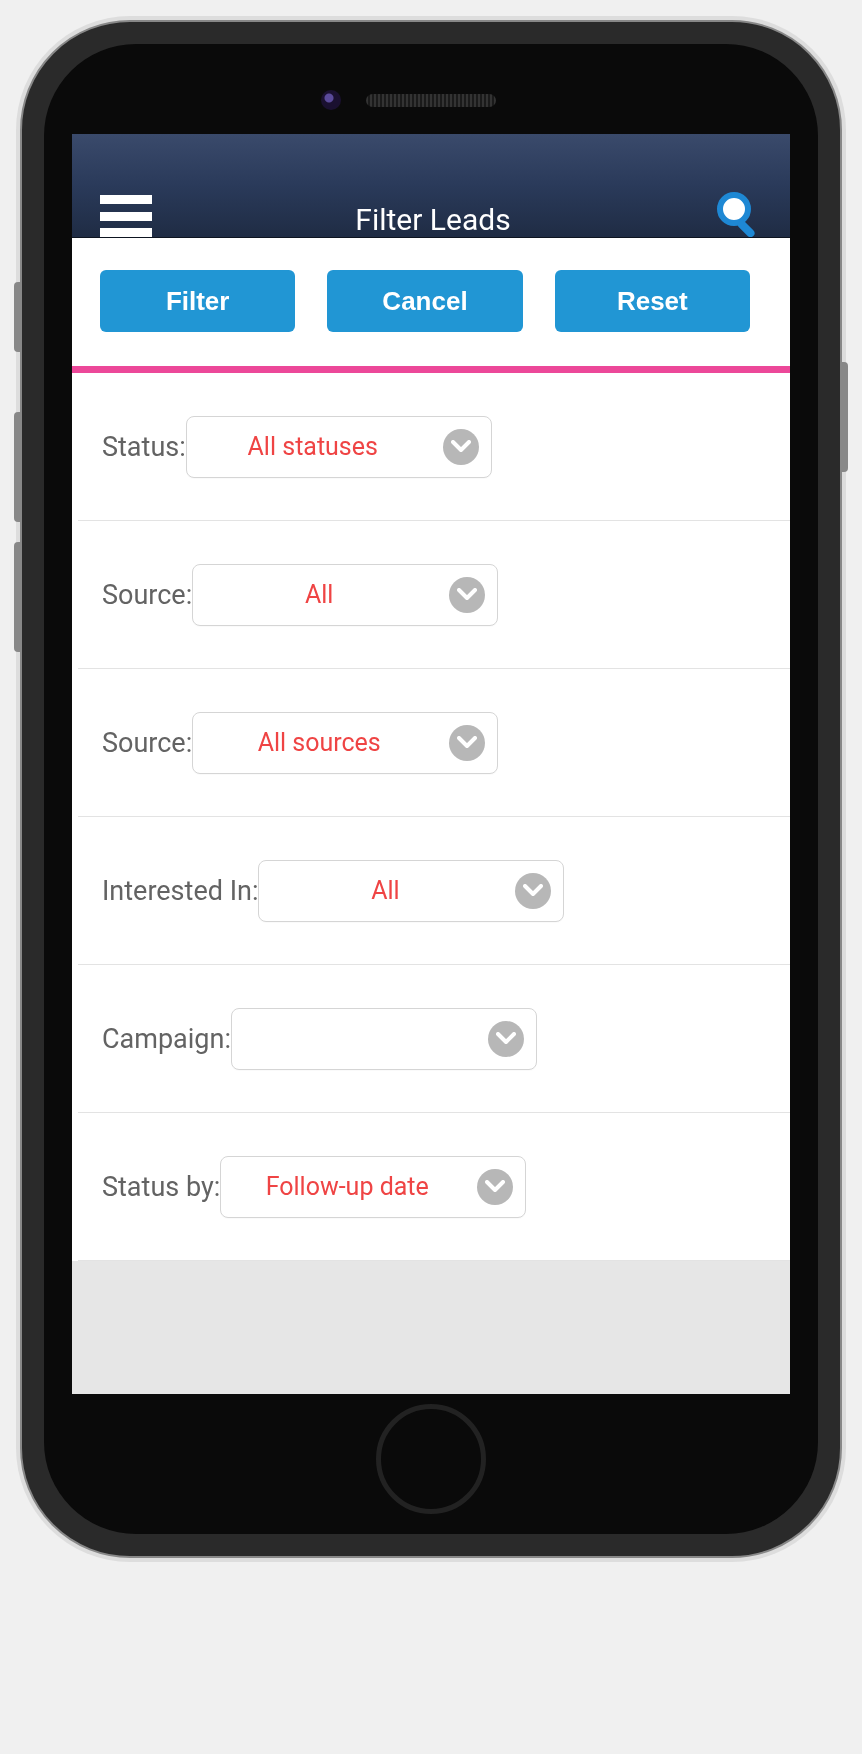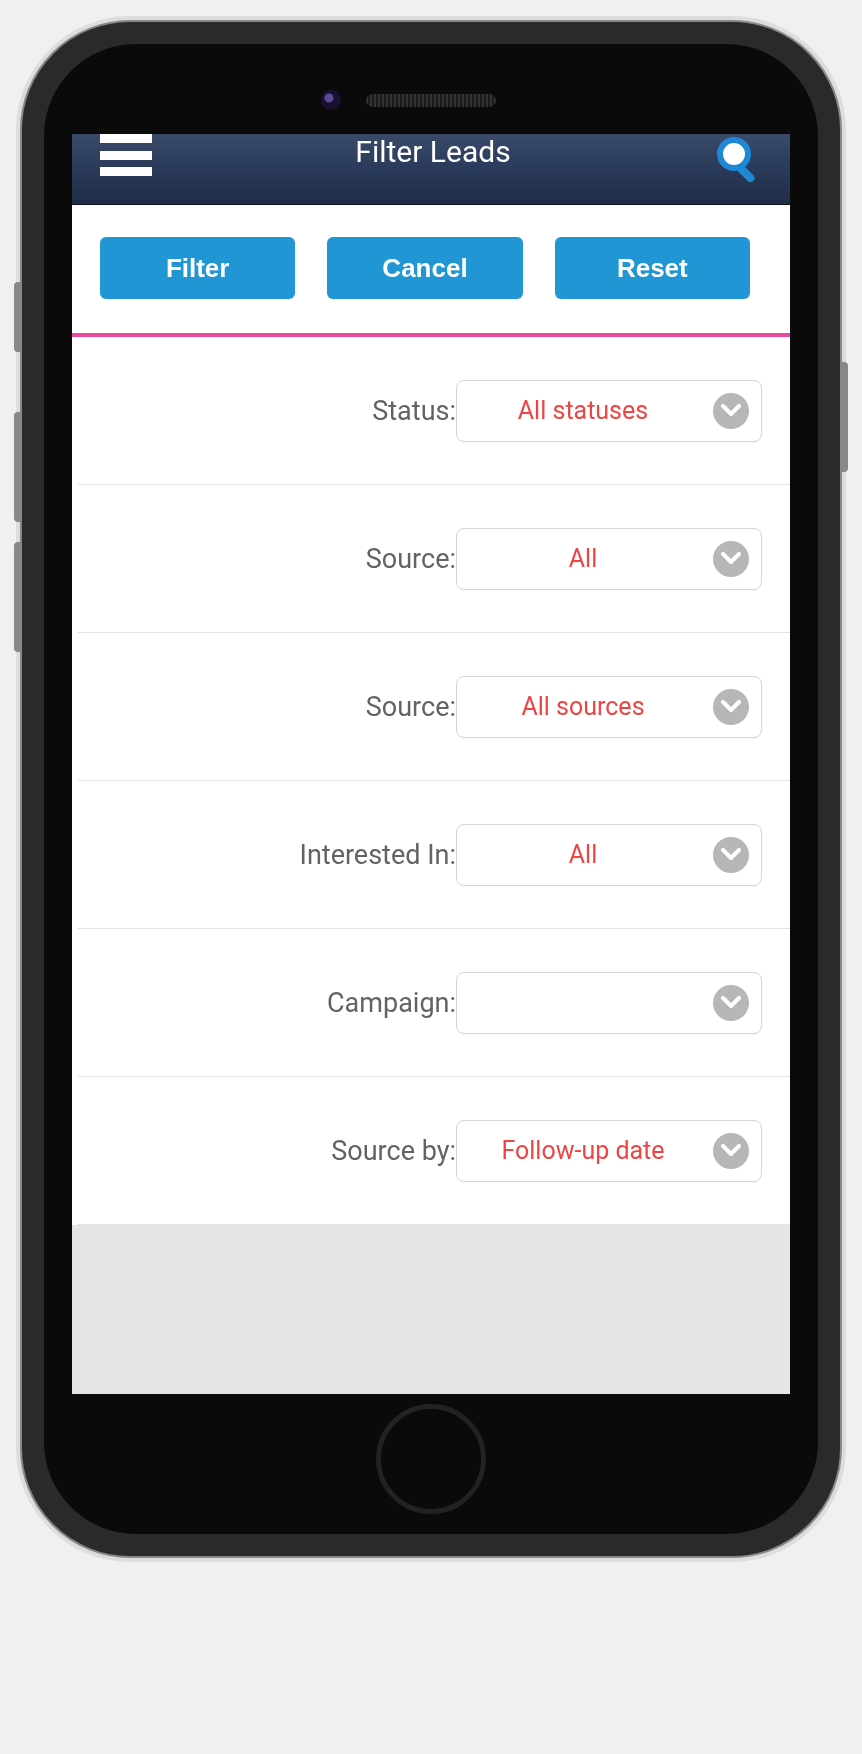--- a/index.html
+++ b/index.html
@@ -68,23 +68,23 @@
   .screen {
     width: 100%;
     height: 1260px;
     background: #e6e6e6;
     overflow: hidden;
     position: relative;
   }
 
   .header {
     background: linear-gradient(to bottom, #3a4a6b 0%, #2a3a5a 50%, #1f2c44 100%);
-    height: 71px;
-    display: flex;
-    align-items: flex-start;
+    height: 104px;
+    display: flex;
+    align-items: flex-end;
     justify-content: space-between;
     padding: 0 28px;
     border-bottom: 1px solid #0d1420;
   }
   .hamburger {
     width: 52px;
     height: 42px;
     display: flex;
     flex-direction: column;
     justify-content: space-between;
@@ -105,41 +105,41 @@
     width: 48px;
     height: 48px;
     cursor: pointer;
   }
 
   .action-buttons {
     background: #fff;
     padding: 32px 40px 34px 28px;
     display: flex;
     gap: 32px;
-    border-bottom: 4px solid #ec4899;
+    border-bottom: 7px solid #ec4899;
   }
   .action-btn {
     flex: 1;
     background: #2196d4;
     color: #fff;
     border: none;
     border-radius: 6px;
     height: 62px;
     font-size: 26px;
     font-weight: 700;
     cursor: pointer;
   }
 
   .filter-rows {
     background: #fff;
   }
   .filter-row {
     display: flex;
     align-items: center;
-    justify-content: flex-end;
+    justify-content: flex-start;
     padding: 0 28px 0 24px;
     height: 148px;
     border-bottom: 1px solid #e3e3e3;
     margin-left: 6px;
   }
   .filter-row:last-child { border-bottom: 1px solid #e3e3e3; }
   .filter-label {
     color: #636363;
     font-size: 27px;
   }
@@ -275,21 +275,21 @@
           <div class="dropdown">
             <span class="chevron-circle">
               <svg width="20" height="14" viewBox="0 0 20 14">
                   <path d="M2 2 L10 10 L18 2" stroke="#fff" stroke-width="4" fill="none" stroke-linecap="round" stroke-linejoin="round"></path>
                 </svg>
             </span>
           </div>
         </div>
 
         <div class="filter-row">
-          <div class="filter-label">Source by:</div>
+          <div class="filter-label">Status by:</div>
           <div class="dropdown">
             <span class="dropdown-value">Follow-up date</span>
             <span class="chevron-circle">
               <svg width="20" height="14" viewBox="0 0 20 14">
                   <path d="M2 2 L10 10 L18 2" stroke="#fff" stroke-width="4" fill="none" stroke-linecap="round" stroke-linejoin="round"></path>
                 </svg>
             </span>
           </div>
         </div>
 

